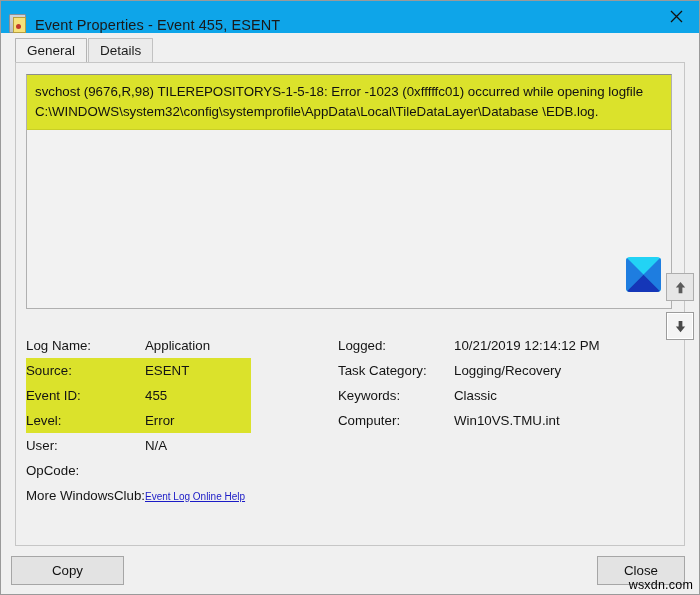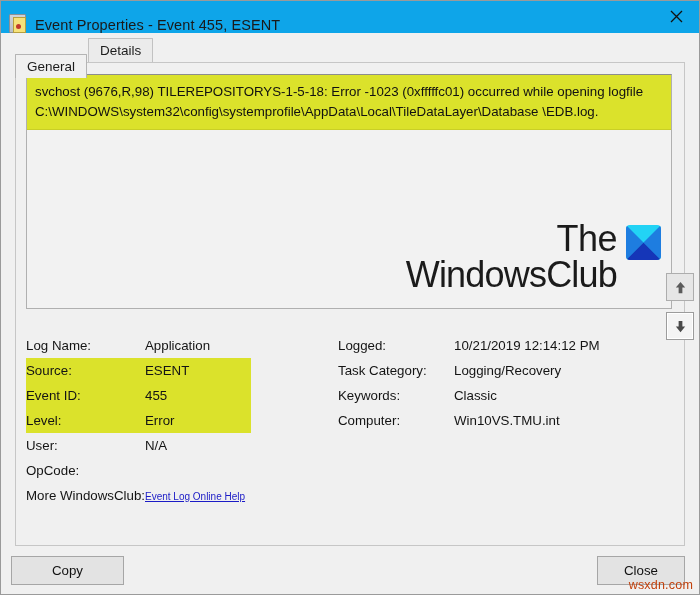--- a/index.html
+++ b/index.html
@@ -98,21 +98,21 @@
     border-bottom: none;
     background: #ebebeb;
     margin-right: 1px;
     cursor: default;
     border-radius: 1px 1px 0 0;
   }
   .tab.active {
     background: #f0f0f0;
     border-color: #b4b4b4;
     position: relative;
-    top: 16px;
+    top: 0;
   }
 
   
   #panel {
     flex: 1 1 auto;
     margin: 0 14px 0 14px;
     background: #f0f0f0;
     border: 1px solid #c6c6c6;
     position: relative;
     display: flex;
@@ -262,21 +262,21 @@
     cursor: default;
     font-family: "Liberation Sans", sans-serif;
   }
   #btn-copy { left: 10px; width: 113px; }
   #btn-close { right: 14px; width: 88px; }
 
   #site-watermark {
     position: absolute;
     right: 6px; bottom: 2px;
     font-size: 12.5px;
-    color: #c2410c;
+    color: #000000;
     font-family: "Liberation Sans", sans-serif;
     letter-spacing: 0.2px;
   }
 </style>
 </head>
 <body>
 
 <div id="window">
 
   <div id="titlebar">
@@ -298,24 +298,20 @@
 
     <div id="desc-wrap">
       <div id="desc-box">
         <div id="desc-highlight">
           <span class="line">svchost (9676,R,98) TILEREPOSITORYS-1-5-18: Error -1023 (0xfffffc01) occurred while opening</span>
           <span class="line">logfile C:\WINDOWS\system32\config\systemprofile\AppData\Local\TileDataLayer\Database</span>
           <span class="line">\EDB.log.</span>
         </div>
 
         <div id="watermark">
-          <div id="wm-text">
-            <span id="wm-the">The</span>
-            <span id="wm-club">WindowsClub</span>
-          </div>
           <div id="wm-logo">
             <svg width="35" height="35" viewBox="0 0 100 100">
               <rect x="0" y="0" width="100" height="100" fill="#22d3f5"></rect>
               <polygon points="0,0 50,50 0,100" fill="#1e7de0"></polygon>
               <polygon points="100,0 50,50 100,100" fill="#1e7de0"></polygon>
               <polygon points="0,100 50,50 100,100" fill="#1536b8"></polygon>
             </svg>
           </div>
         </div>
       </div>

